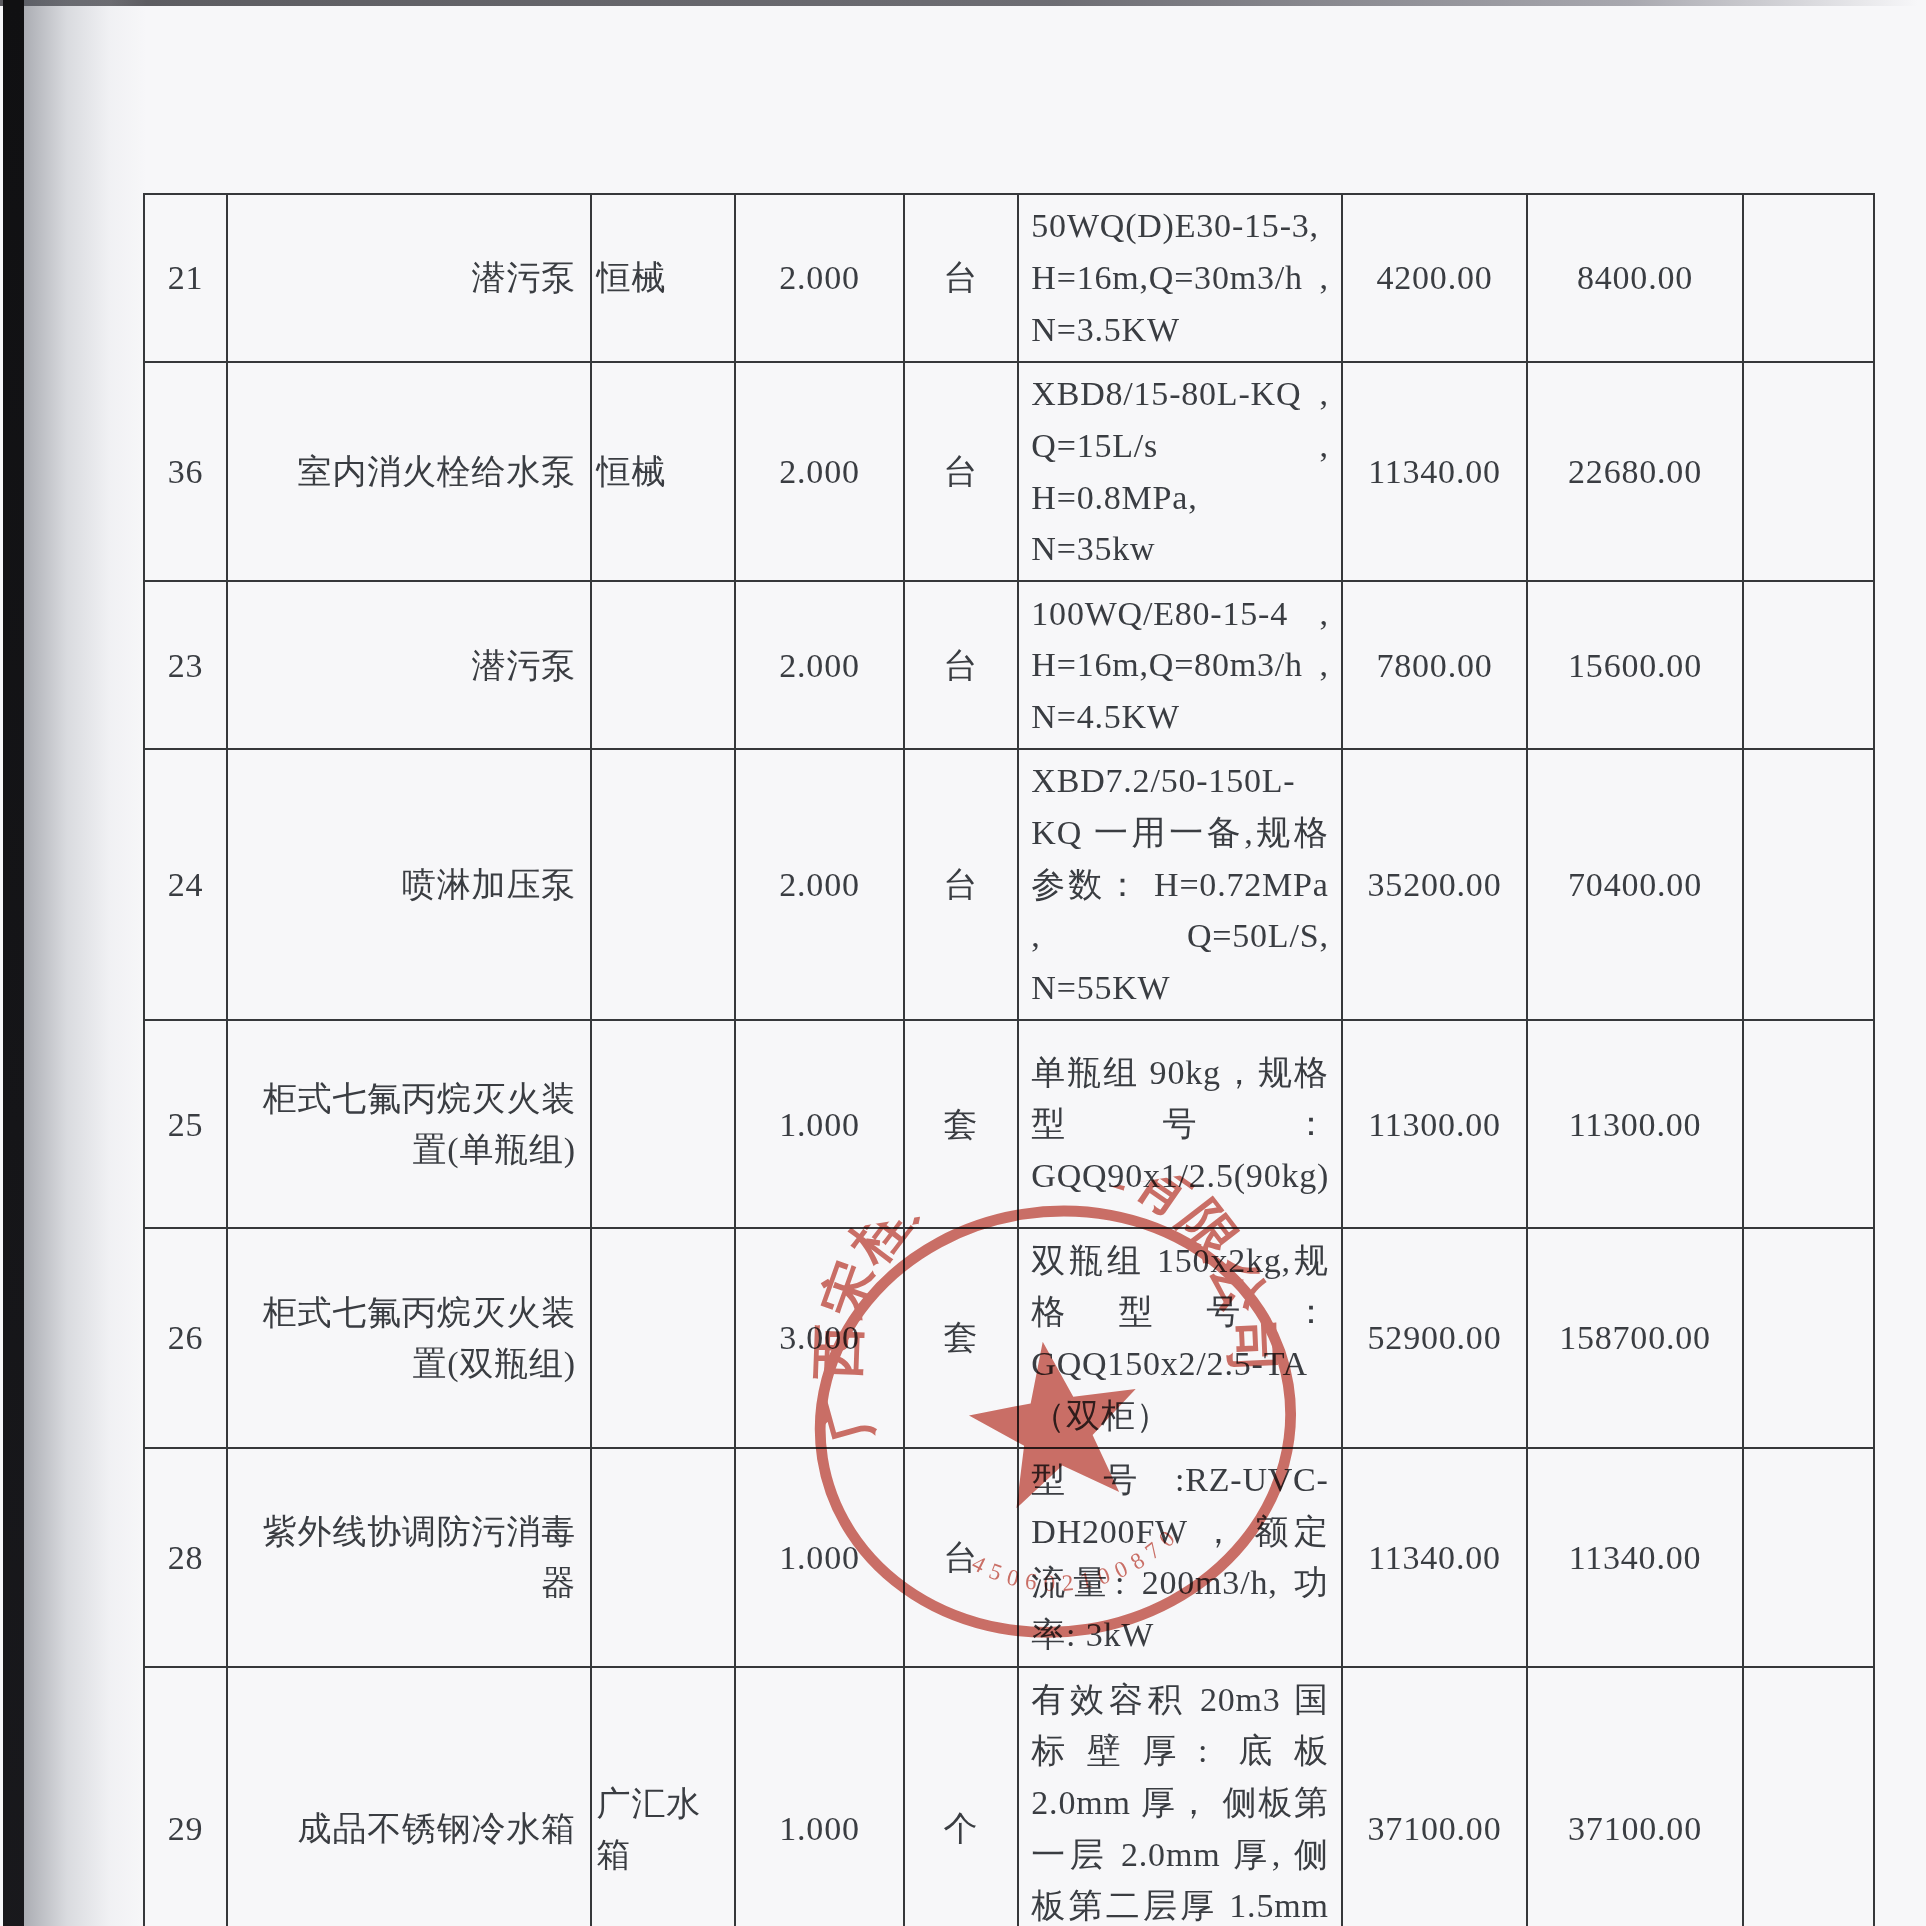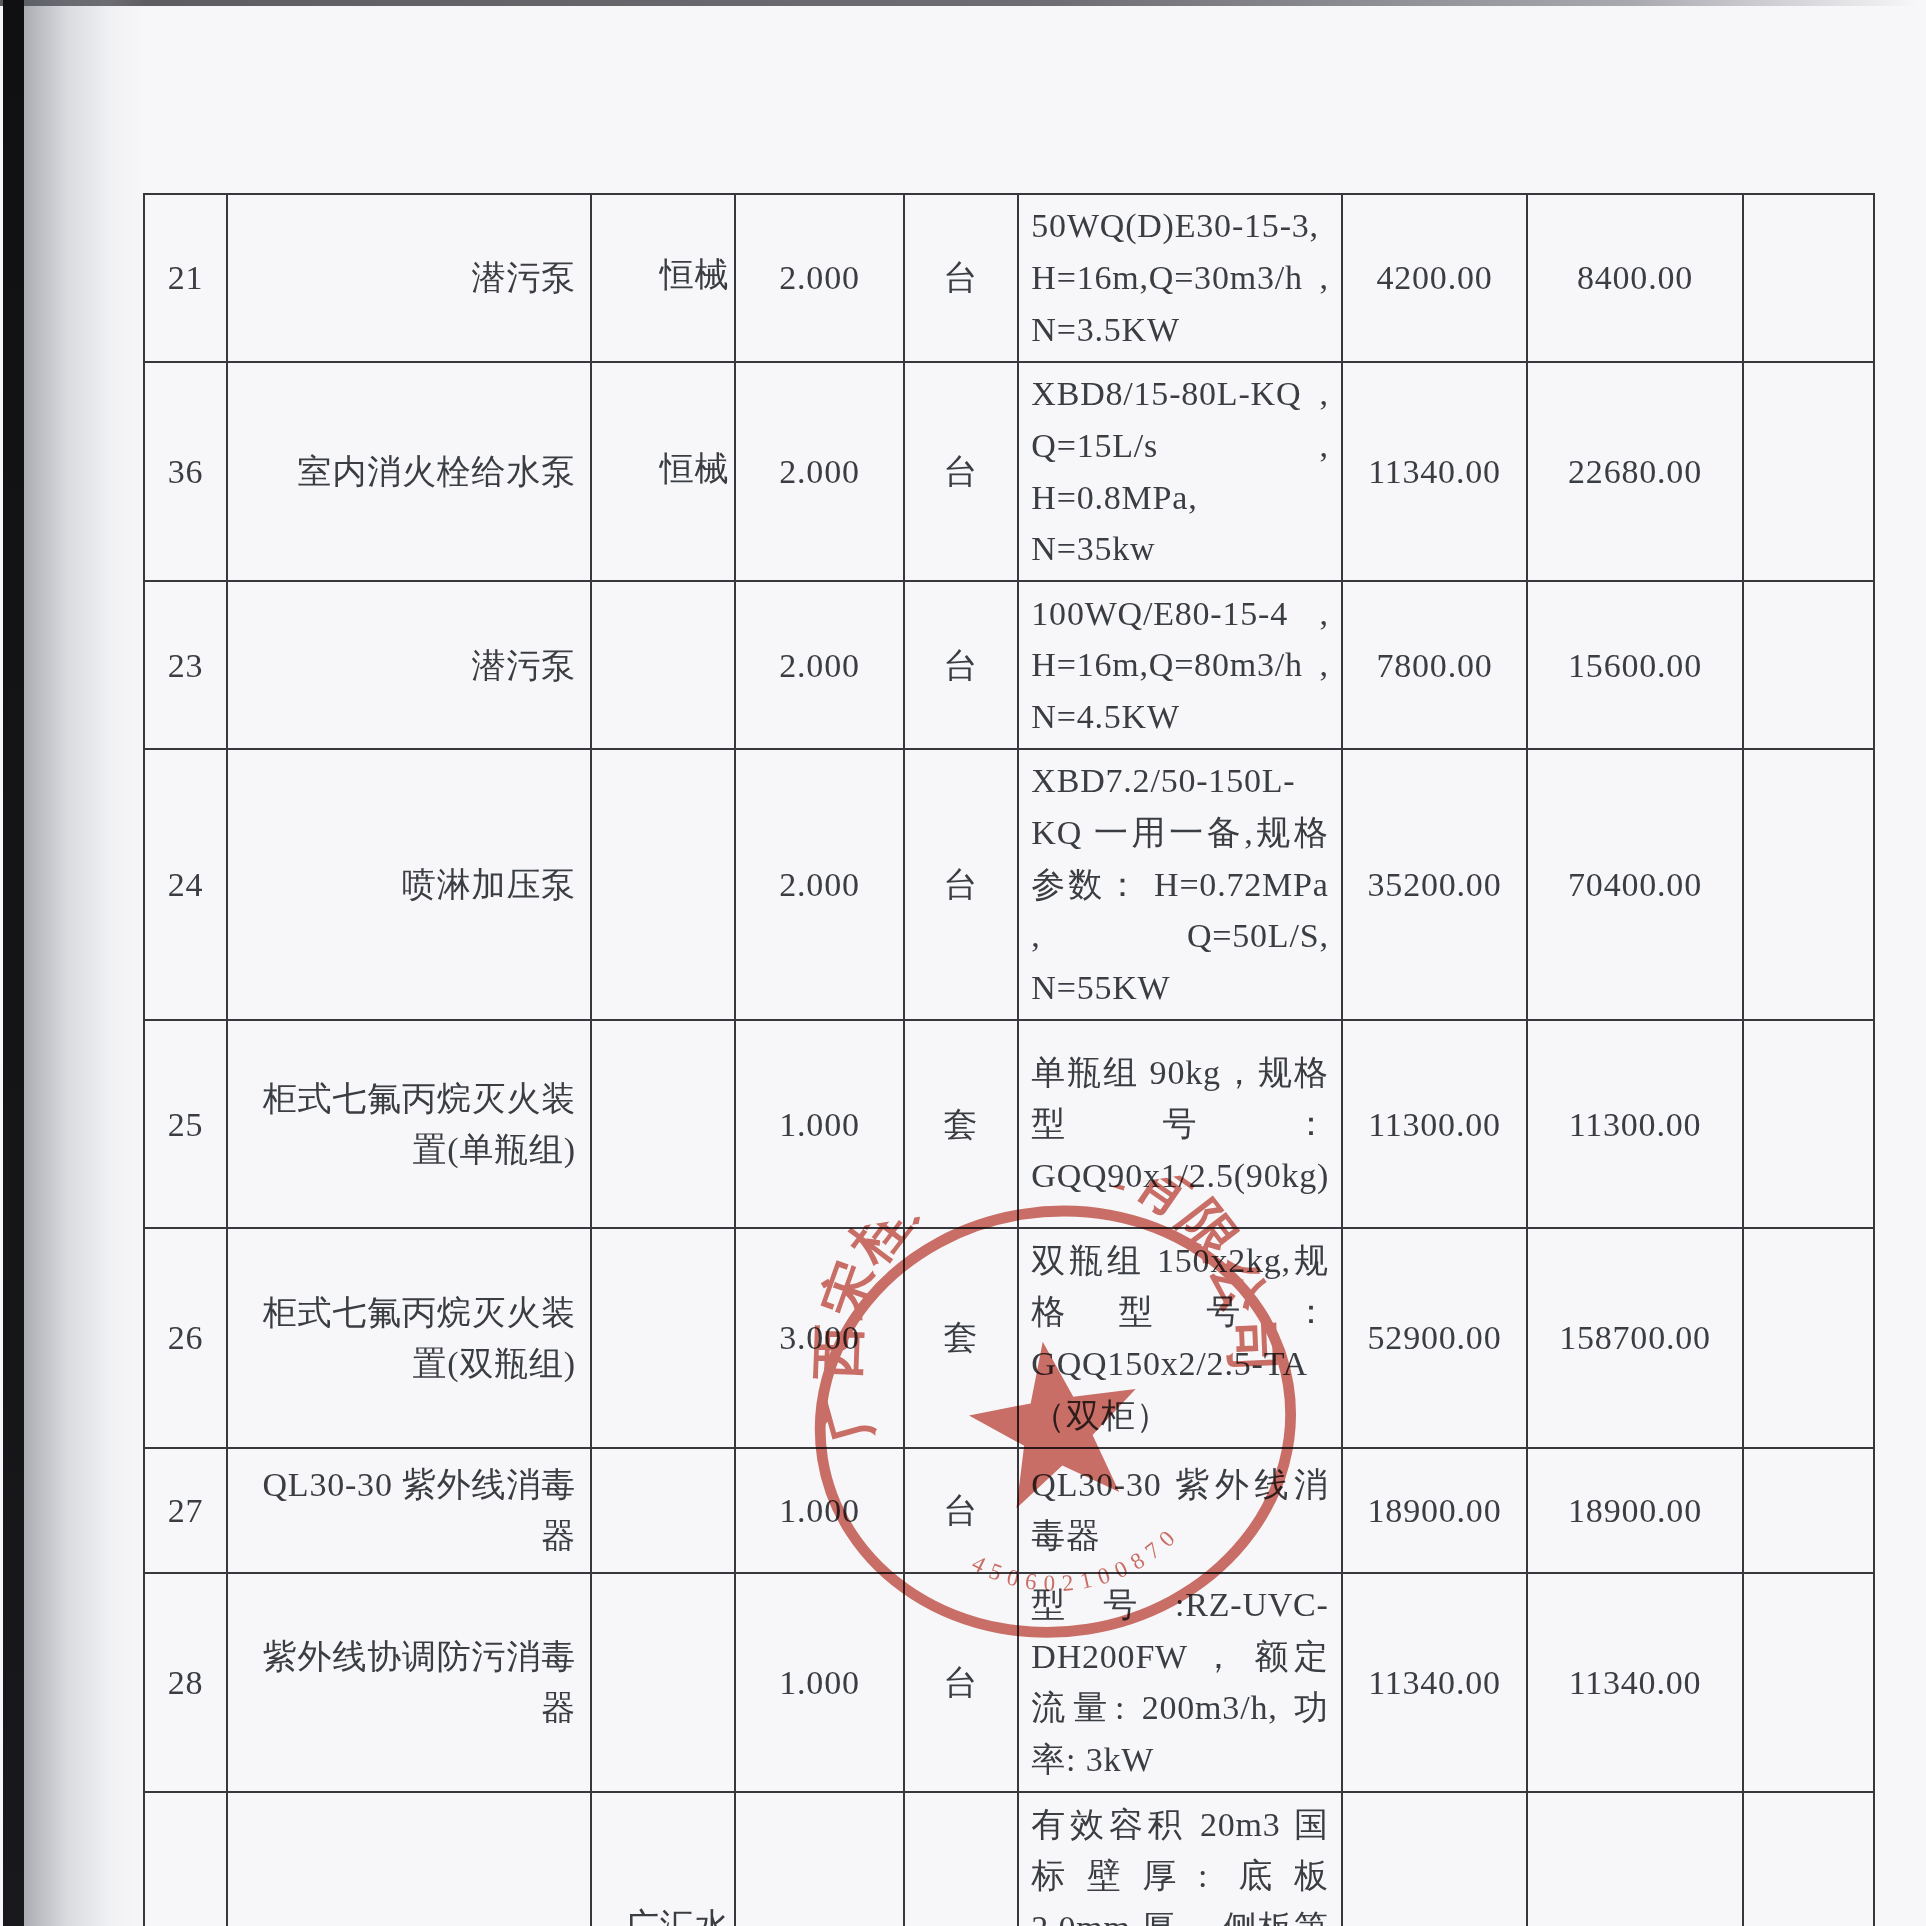--- a/index.html
+++ b/index.html
@@ -28,21 +28,21 @@
   }
   #boq td{
     border:2.3px solid #36383b;
     vertical-align:middle;
     padding:3.9px 7.7px;
     letter-spacing:0.8px;
     overflow:hidden;
   }
   #boq td.c-seq{text-align:center;padding:3.9px 2.3px;}
   #boq td.c-name{text-align:right;padding:3.9px 14px;}
-  #boq td.c-brand{text-align:right;padding:3.9px 4.6px;font-family:Liberation Mono, monospace;}
+  #boq td.c-brand{text-align:left;padding:3.9px 4.6px;}
   #boq td.c-qty{text-align:center;}
   #boq td.c-unit{text-align:center;}
   #boq td.c-spec{text-align:justify;padding:5.4px 12.3px;line-height:1.52;}
   #boq td.c-price,#boq td.c-amt{text-align:center;padding:3.9px 5.4px;margin-top:19px;}
   #boq td.c-blank{padding:0;}
   tr.r21{height:160px;} tr.r22{height:164px;} tr.r23{height:152px;}
   tr.r24{height:216px;} tr.r25{height:208px;} tr.r26{height:208px;}
   tr.r27{height:125px;} tr.r28{height:198px;} tr.r29{height:316px;}
 
   
@@ -133,31 +133,20 @@
         <td class="c-seq">26</td>
         <td class="c-name">柜式七氟丙烷灭火装置(双瓶组)</td>
         <td class="c-brand"></td>
         <td class="c-qty">3.000</td>
         <td class="c-unit">套</td>
         <td class="c-spec">双瓶组 150x2kg,规格型号：GQQ150x2/2.5-TA（双柜）</td>
         <td class="c-price">52900.00</td>
         <td class="c-amt">158700.00</td>
         <td class="c-blank"></td>
       </tr>
-      <tr class="r27">
-        <td class="c-seq">27</td>
-        <td class="c-name">QL30-30 紫外线消毒器</td>
-        <td class="c-brand"></td>
-        <td class="c-qty">1.000</td>
-        <td class="c-unit">台</td>
-        <td class="c-spec">QL30-30 紫外线消毒器</td>
-        <td class="c-price">18900.00</td>
-        <td class="c-amt">18900.00</td>
-        <td class="c-blank"></td>
-      </tr>
       <tr class="r28">
         <td class="c-seq">28</td>
         <td class="c-name">紫外线协调防污消毒器</td>
         <td class="c-brand"></td>
         <td class="c-qty">1.000</td>
         <td class="c-unit">台</td>
         <td class="c-spec">型 号 :RZ-UVC-DH200FW ， 额定流量: 200m3/h, 功率: 3kW</td>
         <td class="c-price">11340.00</td>
         <td class="c-amt">11340.00</td>
         <td class="c-blank"></td>

